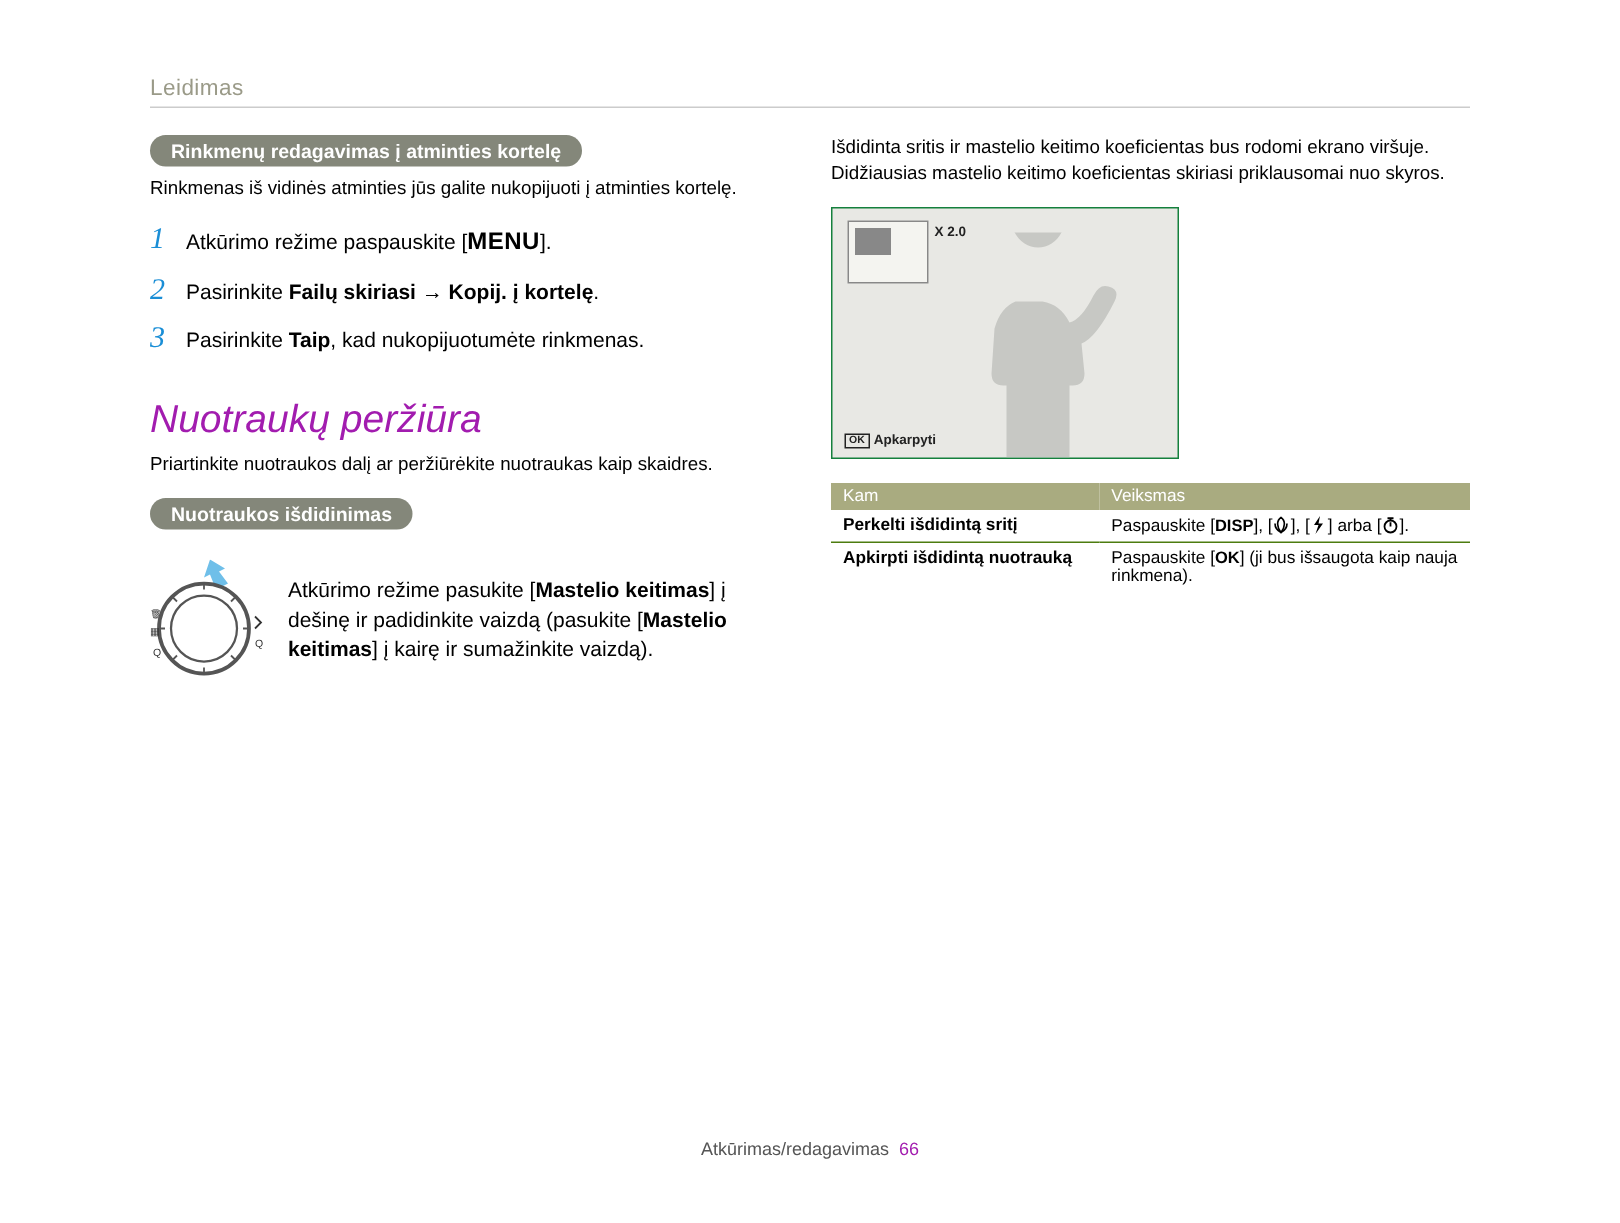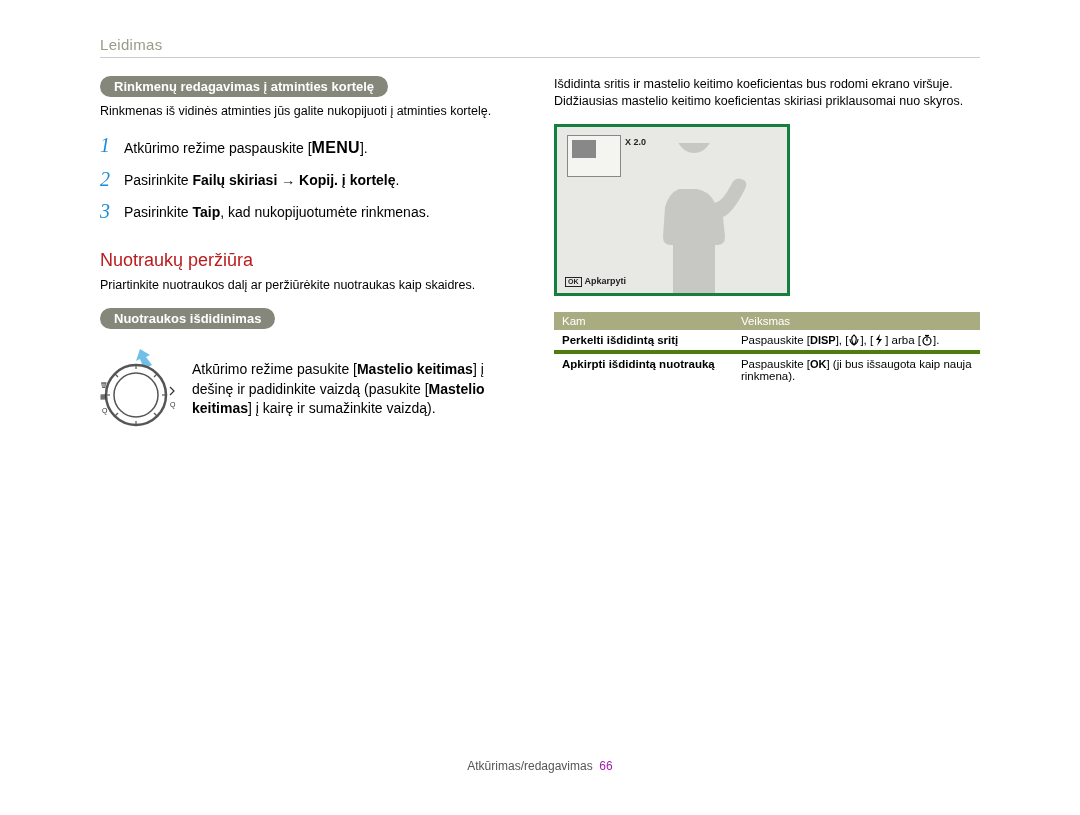--- a/index.html
+++ b/index.html
@@ -9,21 +9,21 @@
     font-family: Arial, Helvetica, sans-serif;
     font-size: 13px;
     color: #000;
     width: 1080px;
     height: 815px;
     position: relative;
     box-sizing: border-box;
   }
   .page {
     width: 880px;
-    margin: 0 auto;
+    margin: 14px auto;
     padding-top: 36px;
   }
   .page-header {
     color: #9a9a88;
     font-size: 15px;
     letter-spacing: 0.02em;
     border-bottom: 1px solid #ccc;
     padding-bottom: 4px;
     margin-bottom: 18px;
   }
@@ -71,41 +71,42 @@
     line-height: 1.35;
     padding-top: 3px;
   }
   .btn-label {
     font-weight: bold;
     font-family: Liberation Sans, sans-serif;
     font-size: 16px;
     letter-spacing: 0.02em;
   }
   .section-title {
-    color: #b91c1c;
-    font-size: 18px;
+    color: #a21caf;
+    font-size: 26px;
     font-weight: normal;
     margin: 22px 0 6px 0;
+    font-style: italic;
   }
   .dial-row {
     display: flex;
     align-items: center;
     gap: 14px;
     margin-top: 14px;
   }
   svg.dial-svg { flex-shrink: 0; }
   .dial-text {
     font-size: 14px;
     line-height: 1.4;
   }
   .b { font-weight: bold; }
   .screen {
     width: 230px;
     height: 166px;
-    border: 3px solid #15803d;
+    border: 1px solid #15803d;
     background: #e8e8e4;
     position: relative;
     margin: 4px 0 16px 0;
     overflow: hidden;
   }
   .silhouette {
     position: absolute;
     left: 72px;
     bottom: 0;
     width: 130px;
@@ -162,21 +163,21 @@
   }
   table.actions th {
     background: #a9ab80;
     color: #fff;
     text-align: left;
     font-weight: normal;
     padding: 3px 8px;
     font-size: 11.5px;
   }
   table.actions td {
-    border-bottom: 4px solid #4d7c0f;
+    border-bottom: 1px solid #4d7c0f;
     padding: 4px 8px;
     vertical-align: top;
   }
   table.actions tr:last-child td { border-bottom: none; }
   .col-kam { width: 42%; font-weight: bold; }
   .key {
     font-weight: bold;
     font-family: Arial, sans-serif;
     font-size: 11px;
   }

